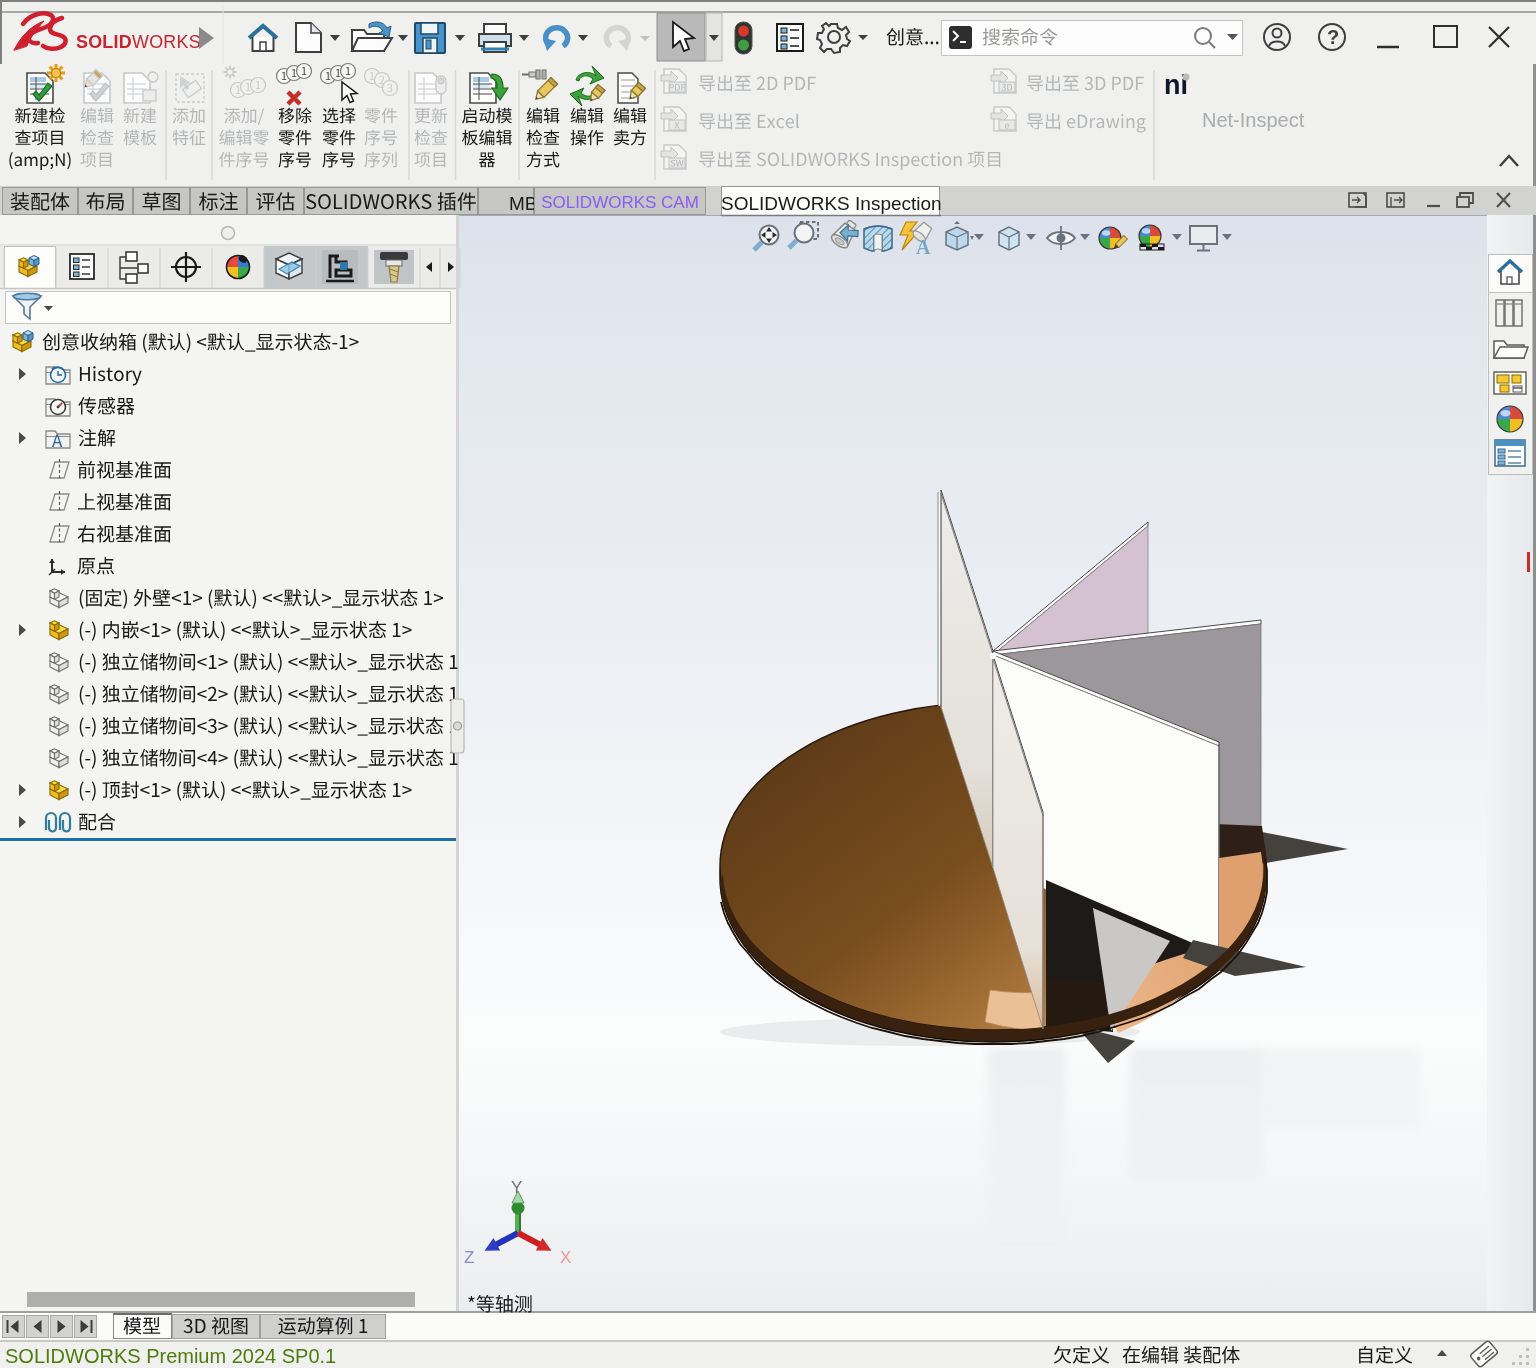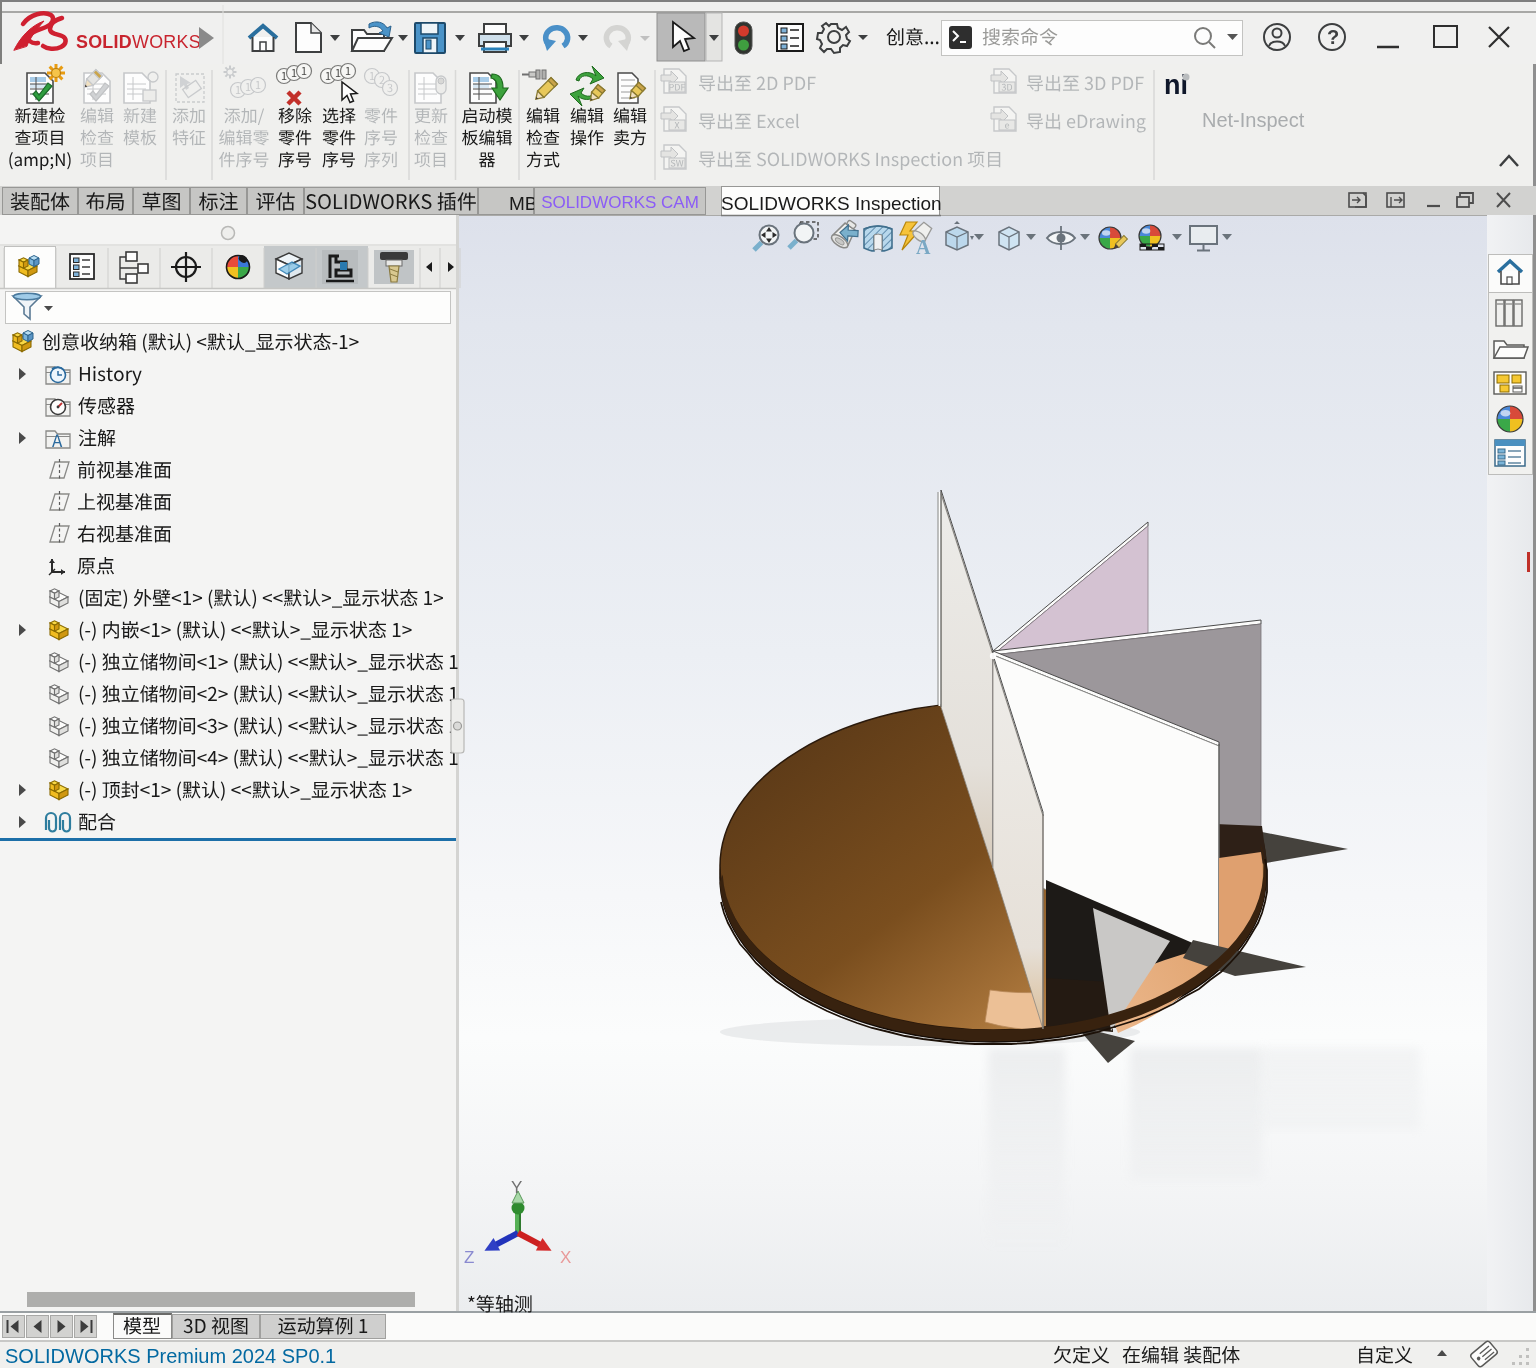--- a/index.html
+++ b/index.html
@@ -37,21 +37,21 @@
 <div style="position:absolute;left:0px;top:289px;width:456px;height:40px;background:#f4f4f3"></div>
 <div style="position:absolute;left:5px;top:291px;width:446px;height:33px;background:#fdfdfc;border:1px solid #c4c4c2"></div>
 <div style="position:absolute;left:0px;top:1288px;width:456px;height:23px;background:#f4f4f3"></div>
 <div style="position:absolute;left:2px;top:1315px;width:23px;height:23px;background:#d2d2d0;border:1px solid #a8a8a6"></div>
 <div style="position:absolute;left:26px;top:1315px;width:23px;height:23px;background:#d2d2d0;border:1px solid #a8a8a6"></div>
 <div style="position:absolute;left:50px;top:1315px;width:23px;height:23px;background:#d2d2d0;border:1px solid #a8a8a6"></div>
 <div style="position:absolute;left:74px;top:1315px;width:23px;height:23px;background:#d2d2d0;border:1px solid #a8a8a6"></div>
 <div style="position:absolute;left:113px;top:1313px;width:59px;height:26px;background:#fbfbfa;border:1px solid #8a8a88;border-top:2px solid #6a6a68"></div>
 <div style="position:absolute;left:172px;top:1314px;width:88px;height:25px;background:#cfcfce;border:1px solid #a0a09e"></div>
 <div style="position:absolute;left:260px;top:1314px;width:126px;height:25px;background:#cfcfce;border:1px solid #a0a09e"></div>
-<div style="position:absolute;left:5px;top:1345px;font-size:20px;color:#0369a1;font-weight:normal;white-space:nowrap;">SOLIDWORKS Premium 2024 SP0.1</div>
+<div style="position:absolute;left:5px;top:1345px;font-size:20px;color:#4d7c0f;font-weight:normal;white-space:nowrap;">SOLIDWORKS Premium 2024 SP0.1</div>
 <svg width="1536" height="1368" style="position:absolute;left:0;top:0" xmlns="http://www.w3.org/2000/svg">
     <defs>
       <path id="g0020" d="M0 0"></path>
       <path id="g0028" d="M239 -196 295 -171C209 -29 168 141 168 311C168 480 209 649 295 792L239 818C147 668 92 507 92 311C92 114 147 -47 239 -196Z"></path>
       <path id="g0029" d="M99 -196C191 -47 246 114 246 311C246 507 191 668 99 818L42 792C128 649 171 480 171 311C171 141 128 -29 42 -171Z"></path>
       <path id="g002A" d="M154 471 234 566 312 471 356 502 292 607 401 653 384 704 270 676 260 796H206L196 675L82 704L65 653L173 607L110 502Z"></path>
       <path id="g002D" d="M46 245H302V315H46Z"></path>
       <path id="g002E" d="M139 -13C175 -13 205 15 205 56C205 98 175 126 139 126C102 126 73 98 73 56C73 15 102 -13 139 -13Z"></path>
       <path id="g002F" d="M11 -179H78L377 794H311Z"></path>
       <path id="g0031" d="M88 0H490V76H343V733H273C233 710 186 693 121 681V623H252V76H88Z"></path>

